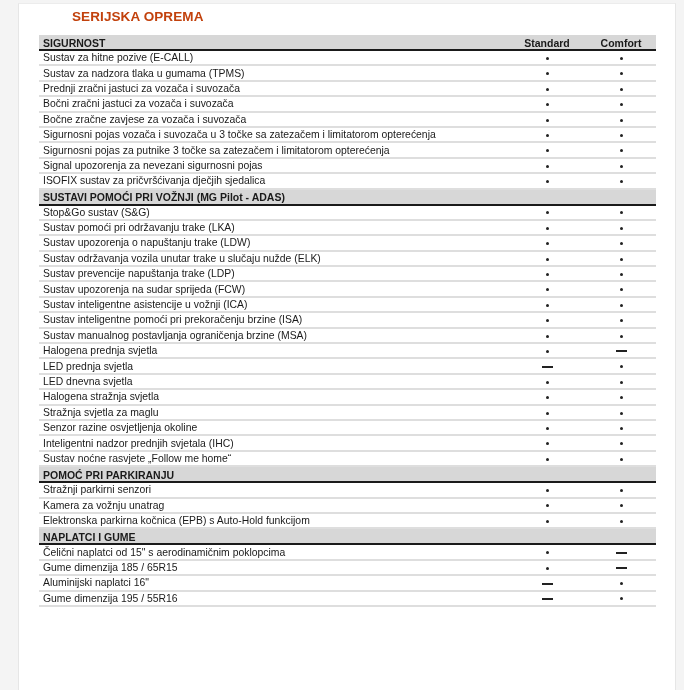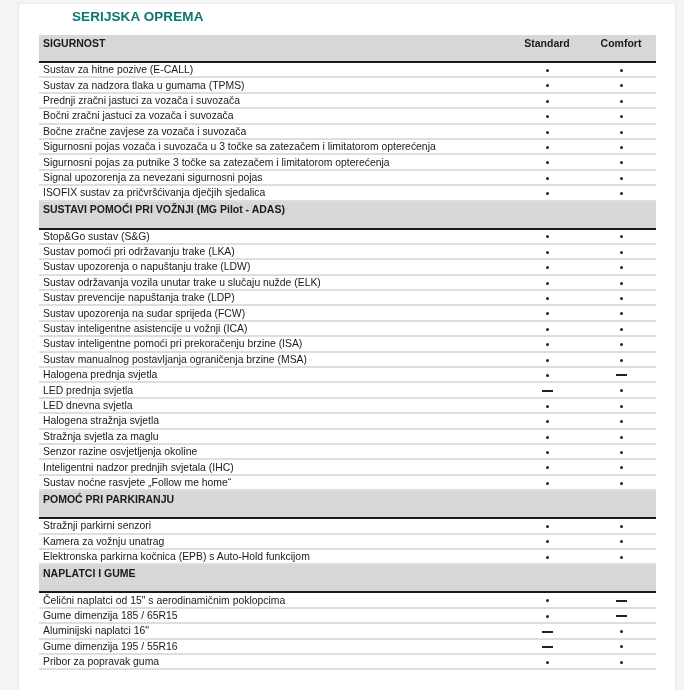--- a/index.html
+++ b/index.html
@@ -1,21 +1,21 @@
 <!DOCTYPE html>
 <html><head>
 <meta charset="utf-8">
 <style>
   html, body { margin:0; padding:0; }
   body { width:684px; height:690px; background:#f4f4f4; overflow:hidden; font-family:"Liberation Sans", sans-serif; }
   .page { position:absolute; left:18px; top:3px; width:656px; height:700px; background:#ffffff; border-left:1px solid #e6e6e6; border-right:1px solid #e6e6e6; border-top:1px solid #ececec; }
-  .title { position:absolute; left:53px; top:5px; font-size:13.5px; font-weight:bold; color:#0f766e; letter-spacing:0.1px; }
+  .title { position:absolute; left:53px; top:5px; font-size:13.5px; font-weight:bold; color:#c2410c; letter-spacing:0.1px; }
   table { position:absolute; left:20px; top:31px; width:617px; border-collapse:collapse; table-layout:fixed; font-size:10.4px; color:#1a1a1a; }
   col.c1 { width:469px; } col.c2 { width:78px; } col.c3 { width:70px; }
-  tr.sec td { background:#d7d7d7; font-weight:bold; height:13px; padding:1px 4px 12px 4px; border-bottom:2px solid #1a1a1a; font-size:10.5px; }
+  tr.sec td { background:#d7d7d7; font-weight:bold; height:13px; padding:1px 4px 0 4px; border-bottom:2px solid #1a1a1a; font-size:10.5px; }
   tr.row td { height:13.4px; padding:0 4px; border-bottom:2px solid #dedede; line-height:13px; white-space:nowrap; }
   td.v { text-align:center; font-weight:bold; }
   .dot { display:inline-block; width:3px; height:3px; background:#222; border-radius:50%; vertical-align:middle; }
   .dash { display:inline-block; width:11px; height:2px; background:#222; vertical-align:middle; }
 </style>
 </head>
 <body>
 
 <div class="page">
   <div class="title">SERIJSKA OPREMA</div>
@@ -204,20 +204,15 @@
         <tr class="row">
           <td>Aluminijski naplatci 16"</td>
           <td class="v"><span class="dash"></span></td>
           <td class="v"><span class="dot"></span></td>
         </tr>
         <tr class="row">
           <td>Gume dimenzija 195 / 55R16</td>
           <td class="v"><span class="dash"></span></td>
           <td class="v"><span class="dot"></span></td>
         </tr>
-        <tr class="row">
-          <td>Pribor za popravak guma</td>
-          <td class="v"><span class="dot"></span></td>
-          <td class="v"><span class="dot"></span></td>
-        </tr>
       </tbody>
   </table>
 </div>
 
 </body></html>

